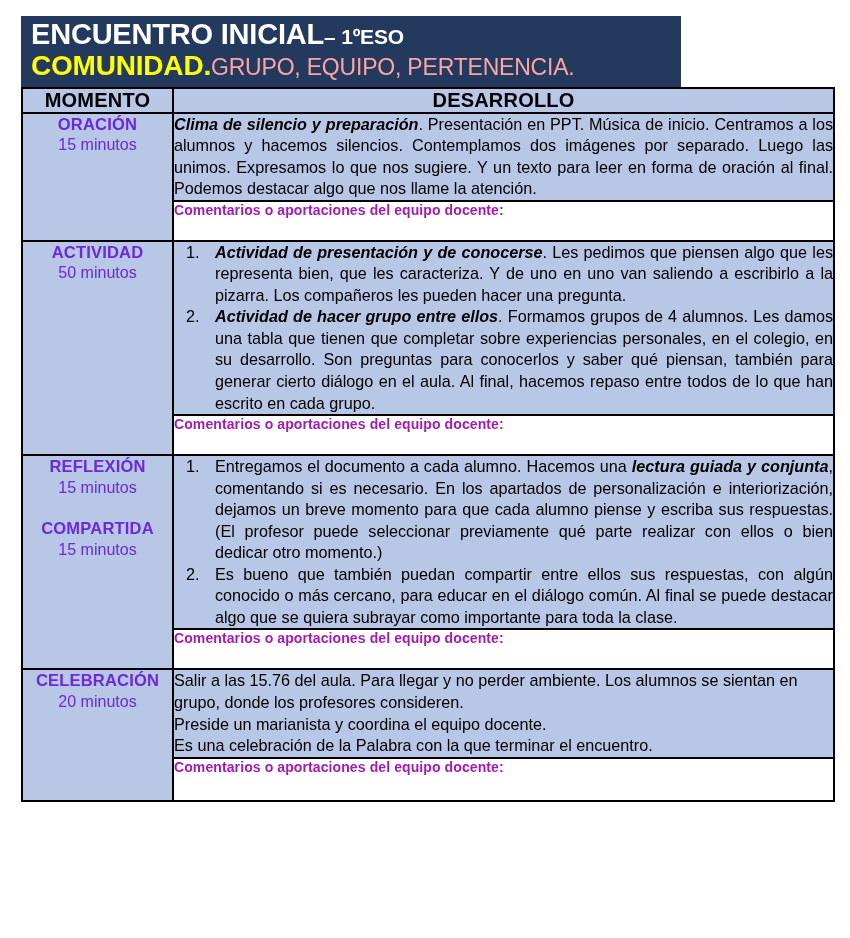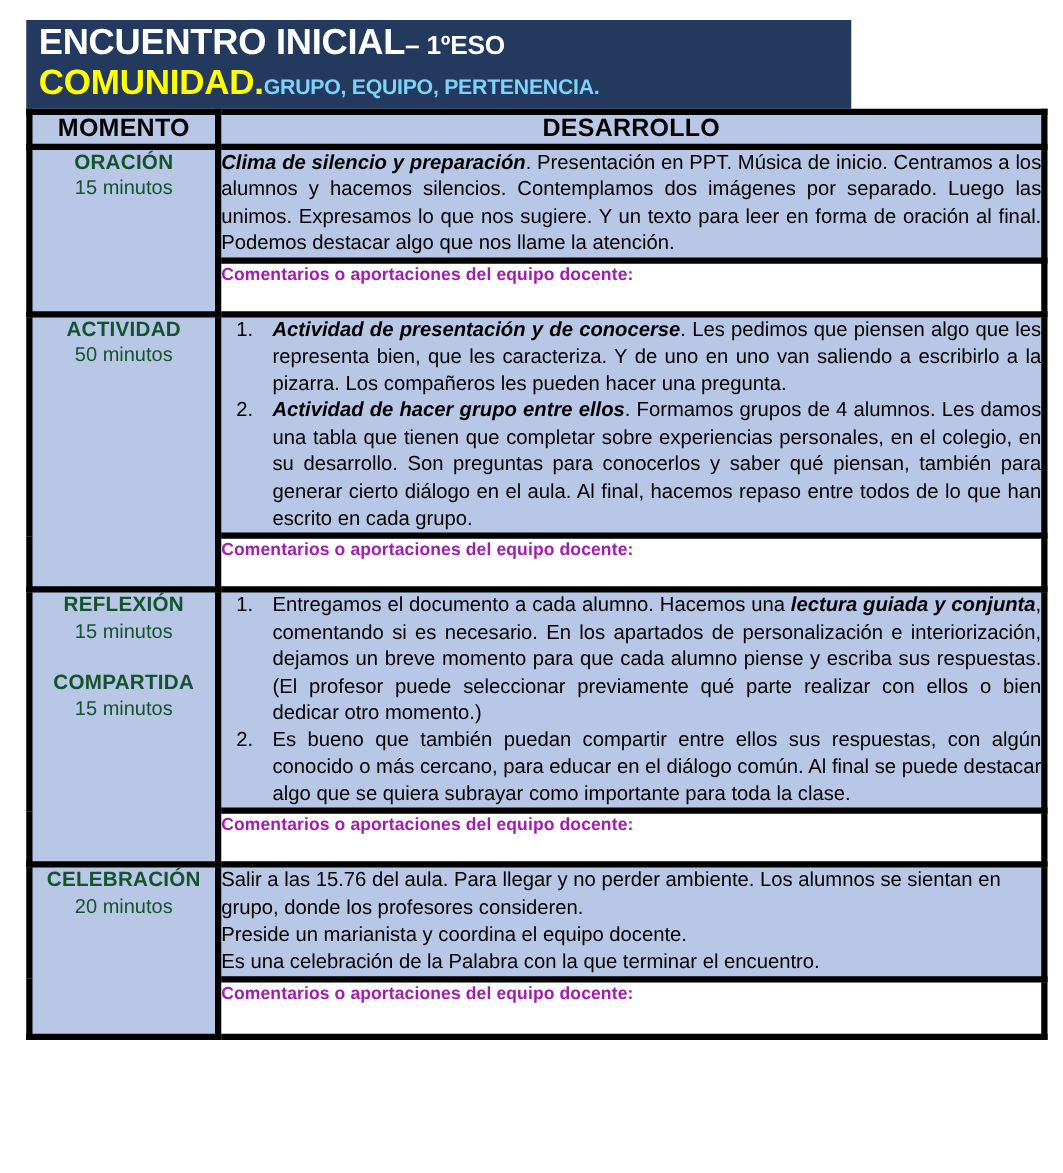--- a/index.html
+++ b/index.html
@@ -50,55 +50,55 @@
     color: #ffffff;
     letter-spacing: -0.2px;
   }
   .t-yellow {
     font-size: 28px;
     font-weight: bold;
     color: #ffff00;
     letter-spacing: -0.2px;
   }
   .t-cream {
-    font-size: 17px;
-    font-weight: bold;
-    color: #7dd3fc;
+    font-size: 23px;
+    font-weight: normal;
+    color: #fca5a5;
     letter-spacing: -0.2px;
   }
 
   
   table.grid {
     border-collapse: collapse;
     width: 812px;
     table-layout: fixed;
   }
   table.grid td, table.grid th {
-    border: 5px solid #000000;
+    border: 2px solid #000000;
     padding: 0;
     vertical-align: top;
   }
   col.c-momento { width: 151px; }
   col.c-desarrollo { width: 661px; }
 
   .th-cell {
     background: #b8c7e6;
     text-align: center;
     font-size: 20px;
     font-weight: bold;
     color: #000000;
     padding: 3px 0 4px 0;
     letter-spacing: 0.2px;
   }
 
   .momento-cell {
     background: #b8c7e6;
     text-align: center;
     vertical-align: middle;
-    color: #14532d;
+    color: #6d28d9;
     padding: 4px 2px;
   }
   .m-title {
     font-size: 16.5px;
     font-weight: bold;
     line-height: 1.3;
     letter-spacing: 0.2px;
   }
   .m-time {
     font-size: 16px;

